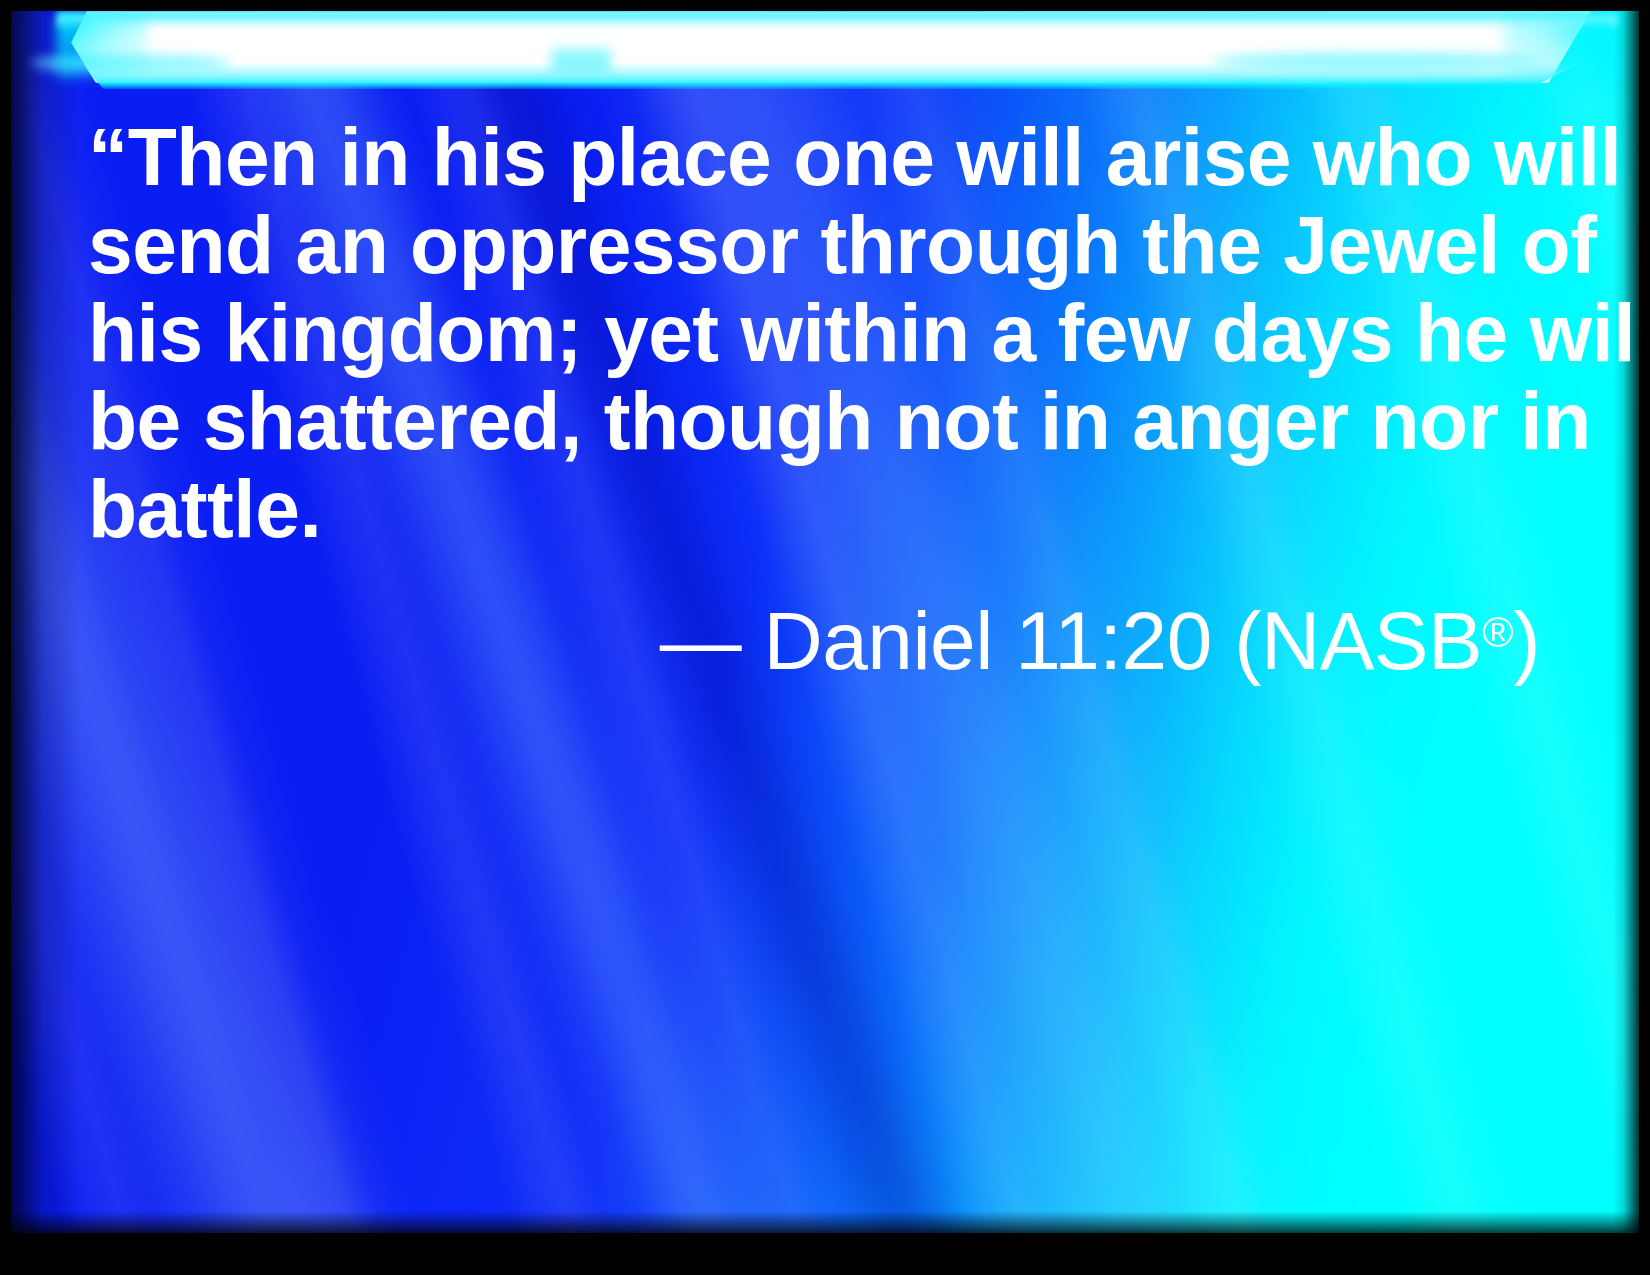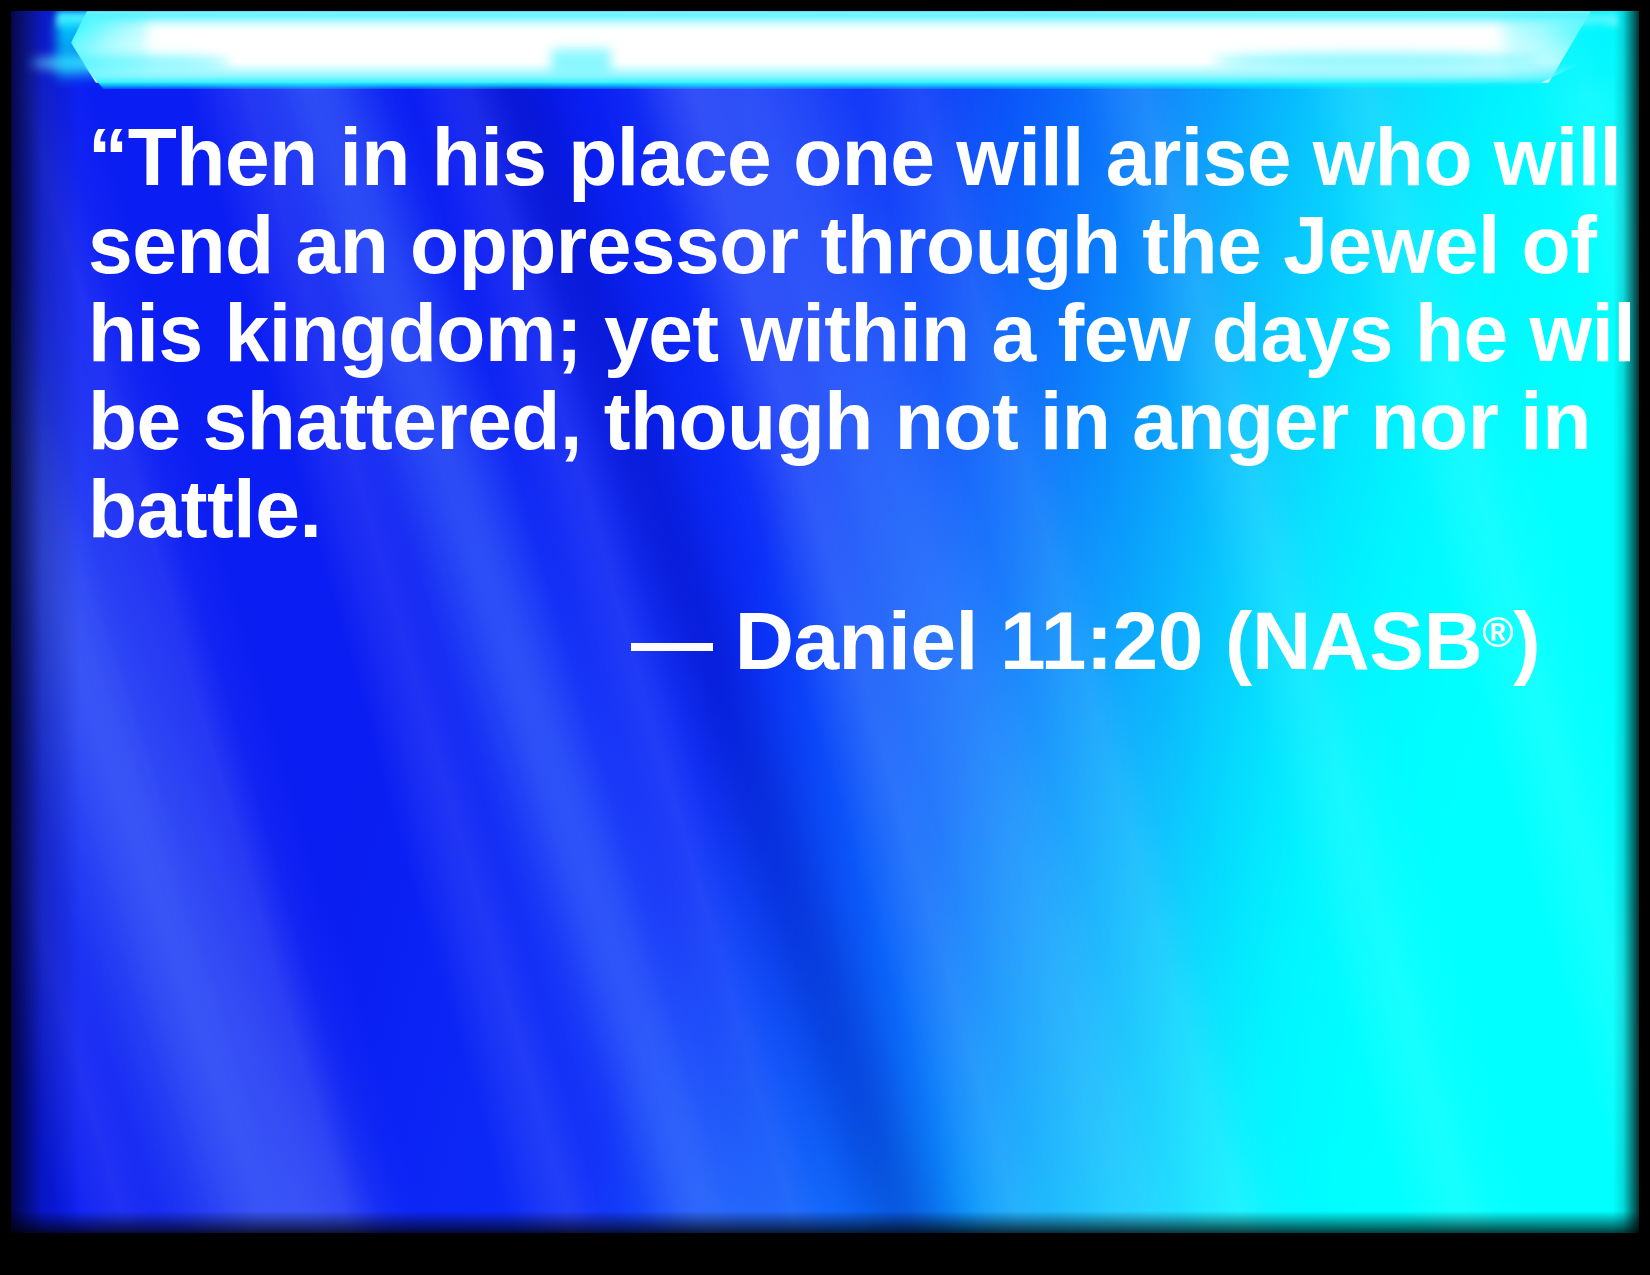--- a/index.html
+++ b/index.html
@@ -241,21 +241,21 @@
     font-size: 82px;
     line-height: 88px;
     letter-spacing: -0.5px;
     color: #ffffff;
     white-space: nowrap;
     transform: scaleX(0.98);
     transform-origin: left center;
   }
   #attribution {
     font-family: "Liberation Sans Narrow", "Liberation Sans", "DejaVu Sans", sans-serif;
-    font-weight: bold;
+    font-weight: normal;
     font-size: 82px;
     line-height: 88px;
     letter-spacing: -0.5px;
     color: #ffffff;
     text-align: right;
     white-space: nowrap;
     margin-top: 44px;
     padding-right: 8px;
   }
   #attribution sup {

